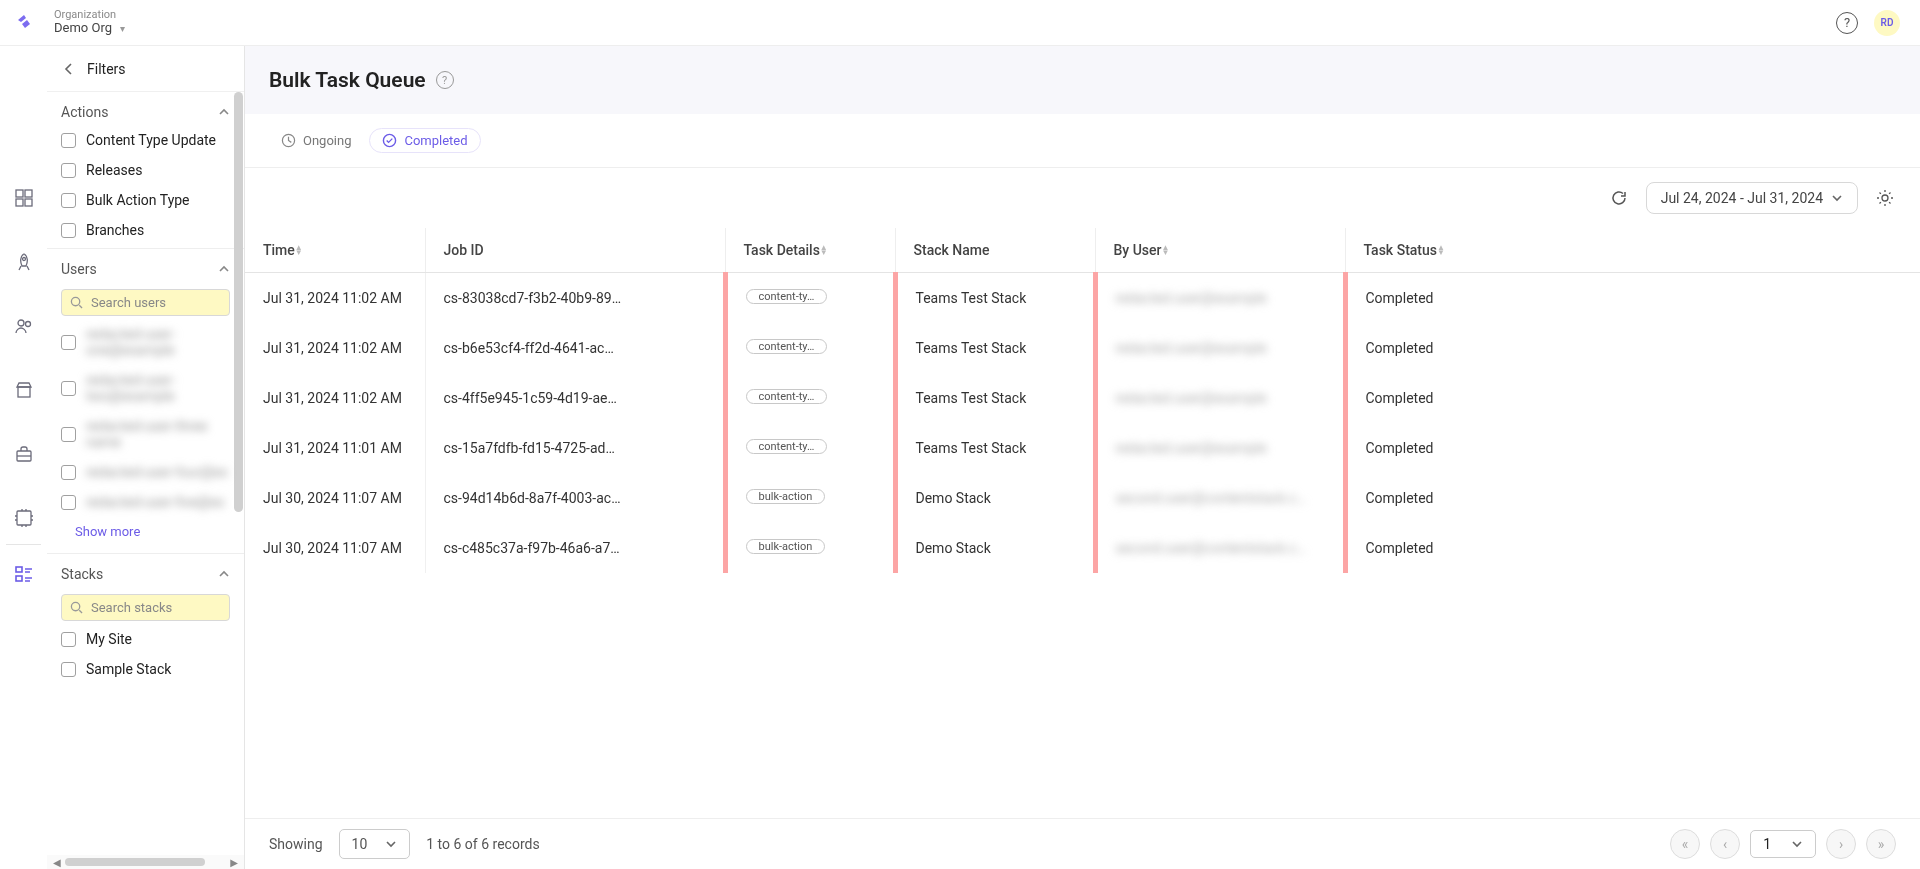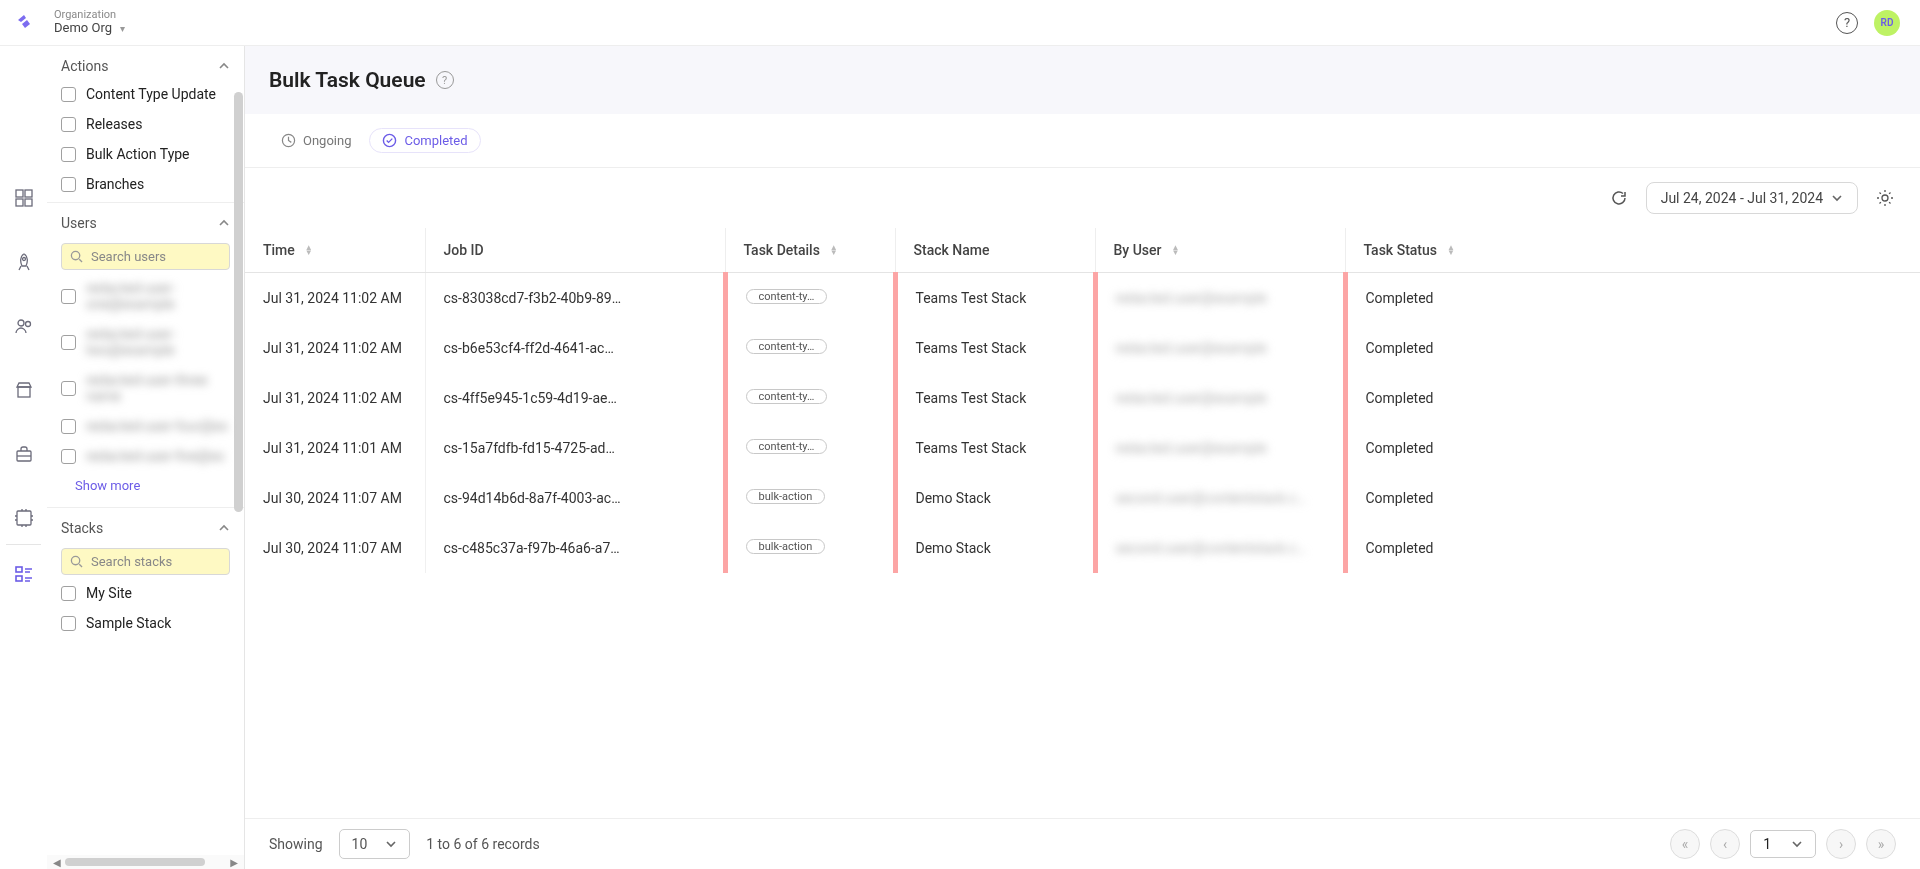--- a/index.html
+++ b/index.html
@@ -27,21 +27,21 @@
   .org-block { display: flex; flex-direction: column; line-height: 1.1; }
   .org-label { font-size: 11px; color: #8a8a8a; }
   .org-name { font-size: 13px; color: #444; display: flex; align-items: center; gap: 4px; }
   .top-right { display: flex; align-items: center; gap: 16px; }
   .help-icon {
     width: 22px; height: 22px; border: 1.5px solid #555; border-radius: 50%;
     display: flex; align-items: center; justify-content: center; font-size: 13px; color: #555;
   }
   .avatar {
     width: 26px; height: 26px; border-radius: 50%;
-    background: #bef264; color: #6c5ce7; font-size: 10px; font-weight: 600;
+    background: #fef9c3; color: #6c5ce7; font-size: 10px; font-weight: 600;
     display: flex; align-items: center; justify-content: center;
   }
 
   
   .layout { display: flex; height: calc(869px - 46px); }
 
   
   .icon-rail {
     width: 47px; border-right: none; display: flex; flex-direction: column;
     align-items: center; padding-top: 140px; gap: 40px; position: relative;
@@ -111,21 +111,21 @@
   .date-picker { border:1px solid #d8d8d8; border-radius:8px; padding:7px 14px; display:flex; align-items:center; gap:8px; font-size:14px; color:#444; cursor:pointer; }
   .iconbtn { width:22px; height:22px; display:flex; align-items:center; justify-content:center; color:#555; cursor:pointer; }
 
   
   .table-wrap { flex:1; overflow:auto; }
   table { width:100%; border-collapse:collapse; }
   thead th {
     text-align:left; font-weight:500; font-size:14px; color:#444;
     padding:14px 18px; border-bottom:1px solid #e4e4e4; 
   }
-  .th-inner { display:flex; align-items:center; gap:10px; }
+  .th-inner { display:flex; align-items:center; }
   .sort-icons { display:flex; flex-direction:column; line-height:5px; font-size:8px; color:#bbb; }
   tbody td {
     padding:16px 18px; font-size:14px; color:#333;
     border-right:5px solid #fca5a5;
   }
   tbody td:last-child { border-right:none; }
   thead th:nth-child(1){ width:180px;}
   thead th:nth-child(2){ width:300px;}
   thead th:nth-child(3){ width:170px;}
   thead th:nth-child(4){ width:200px;}
@@ -237,20 +237,26 @@
           <svg width="22" height="22" viewBox="0 0 22 22" fill="none" stroke="currentColor" stroke-width="1.6">
             <rect x="3" y="4" width="6" height="5"></rect>
             <rect x="3" y="13" width="6" height="5"></rect>
             <path d="M12 6 h7 M12 9 h5 M12 15 h7 M12 18 h5"></path>
           </svg>
         </div>
     </div>
   </div>
 
   <div class="filters-sidebar">
+    <div class="filters-header">
+      <svg width="16" height="16" viewBox="0 0 16 16" fill="none" stroke="#666" stroke-width="1.6">
+          <path d="M10 3 L5 8 L10 13"></path>
+        </svg>
+      <span>Filters</span>
+    </div>
     <div class="v-scroll-thumb"></div>
     <div class="filters-body">
 
       <div class="section-header">
         <span>Actions</span>
         <svg width="12" height="12" viewBox="0 0 12 12" fill="none" stroke="#888" stroke-width="1.6">
             <path d="M2 8 L6 4 L10 8"></path>
           </svg>
       </div>
       <div class="section-items">

